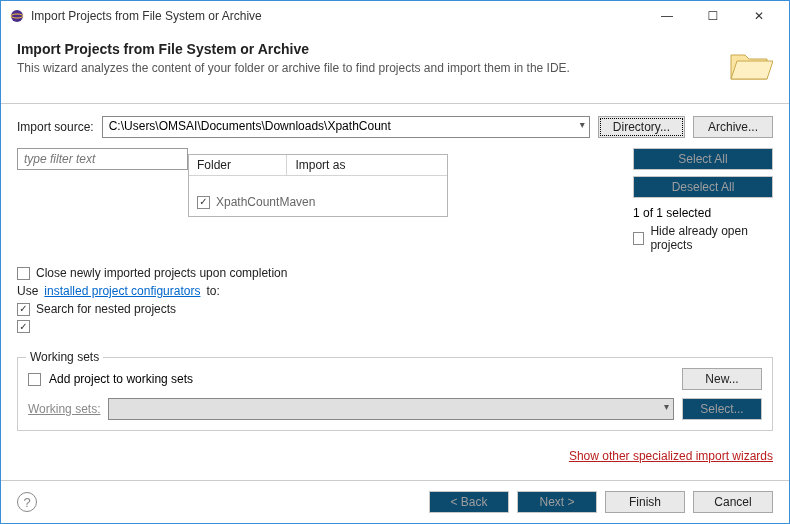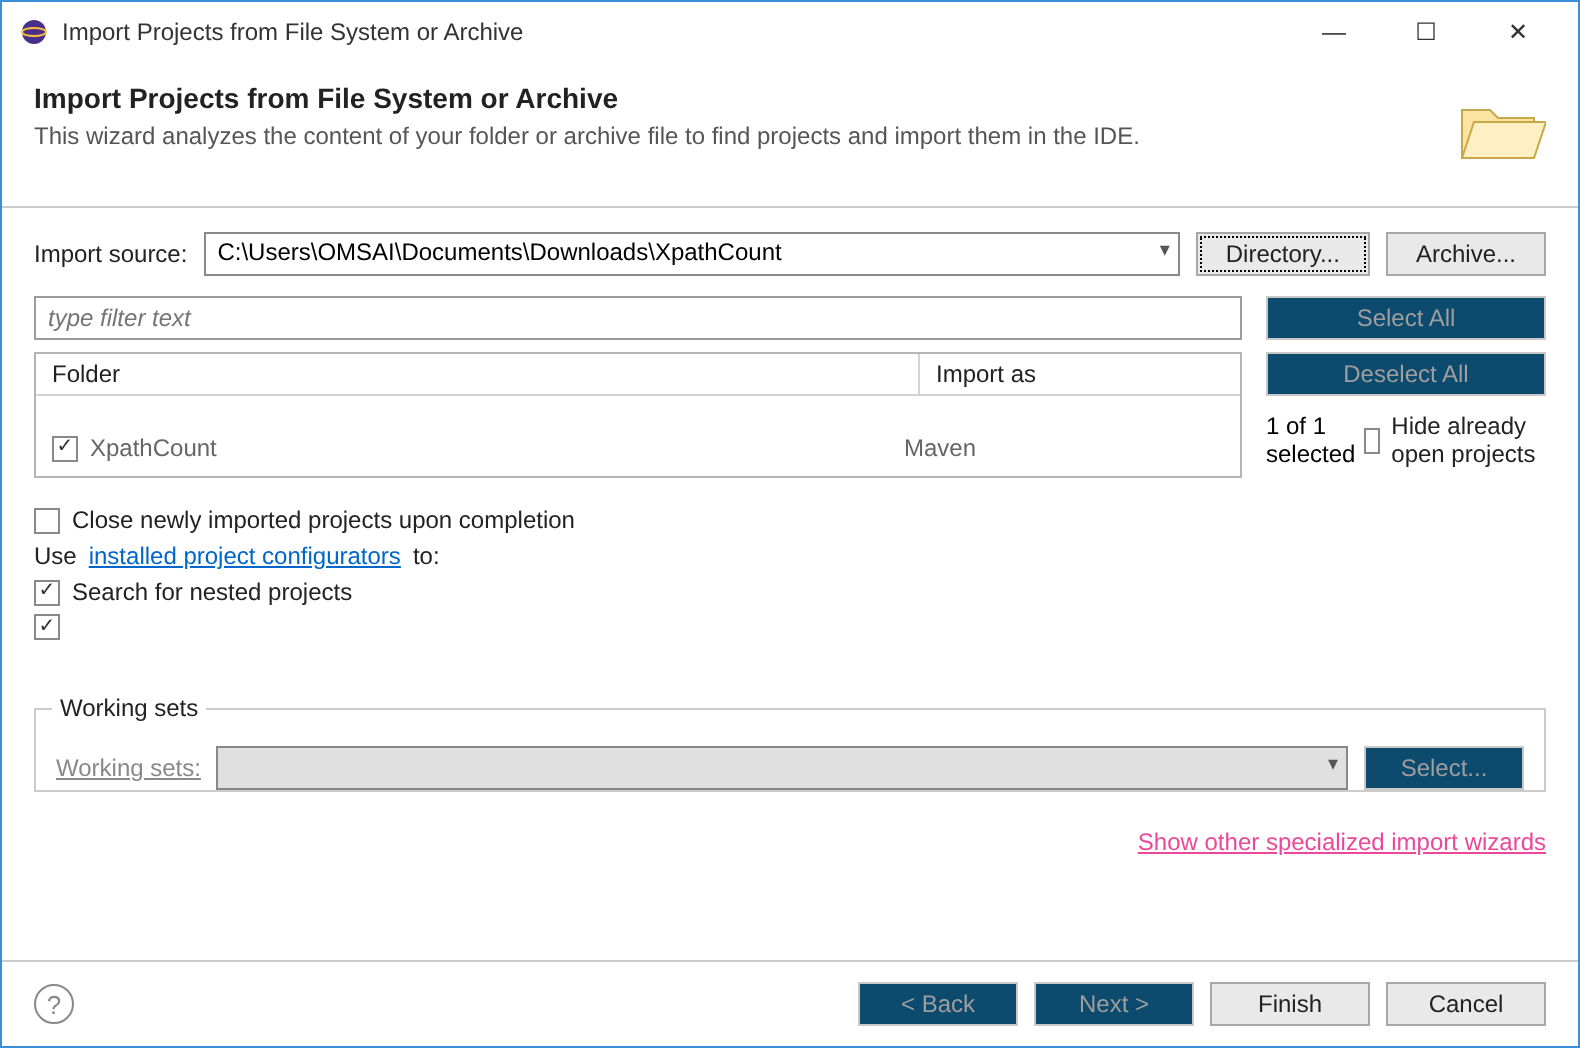--- a/index.html
+++ b/index.html
@@ -18,50 +18,50 @@
 .row { display: flex; align-items: center; gap: 8px; }
 .label { color: #222; }
 .combo { flex: 1; height: 22px; border: 1px solid #888; padding: 2px 20px 2px 6px; background: #fff; position: relative; }
 .combo .chev { position: absolute; right: 4px; top: 2px; font-size: 10px; color: #555; }
 .btn { height: 22px; padding: 0 14px; background: #e9e9e9; border: 1px solid #a7a7a7; color: #222; display: inline-flex; align-items: center; justify-content: center; cursor: pointer; }
 .btn.focus { outline: 1px dotted #000; outline-offset: -3px; }
 .btn:disabled, .btn.disabled { color: #9e9e9e; border-color: #c8c8c8; background: #0c4a6e; cursor: default; }
 .sidebtns { display: flex; flex-direction: column; gap: 6px; width: 140px; }
 .sidebtns .btn { width: 100%; }
 .midrow { display: flex; gap: 12px; align-items: flex-start; }
-.left { flex: 1; display: flex; flex-direction: column; }
+.left { flex: 1; display: flex; flex-direction: row; }
 .filter { height: 22px; border: 1px solid #9b9b9b; padding: 2px 6px; color: #888; font-style: italic; background: #fff; }
 .table { border: 1px solid #b5b5b5; margin-top: 6px; }
 .thead { display: flex; background: #fff; border-bottom: 1px solid #d4d4d4; }
 .thead .col { padding: 3px 8px; color: #222; }
 .thead .col:first-child { flex: 1; border-right: 1px solid #d4d4d4; }
 .thead .col:last-child { width: 160px; }
 .tbody { min-height: 24px; }
 .trow { display: flex; padding: 3px 8px; align-items: center; margin-top: 16px; }
 .trow .c1 { flex: 1; display: flex; align-items: center; gap: 6px; color: #666; }
 .trow .c2 { width: 160px; color: #666; }
 .chk { width: 13px; height: 13px; border: 1px solid #888; display: inline-flex; align-items: center; justify-content: center; font-size: 10px; line-height: 1; background: #fff; }
 .chk.checked::after { content: "✓"; color: #333; }
 .opts { display: flex; flex-direction: column; gap: 4px; margin-top: 4px; }
 .optrow { display: flex; align-items: center; gap: 6px; color: #222; }
 .optrow a { color: #0066cc; text-decoration: underline; text-align: center; }
-.fieldset { border: 1px solid #ccc; padding: 10px 10px 0 10px; margin-top: 24px; position: relative; background: #fff; }
+.fieldset { border: 1px solid #ccc; padding: 10px 10px 10px 10px; margin-top: 14px; position: relative; background: #fff; }
 .fieldset .legend { position: absolute; top: -8px; left: 8px; background: #fff; padding: 0 4px; color: #222; }
 .wsrow { display: flex; align-items: center; gap: 8px; }
 .wsrow .spacer { flex: 1; }
 .selrow { display: flex; align-items: center; gap: 8px; margin-top: 8px; }
 .selrow .label { color: #888; text-decoration: underline; }
 .selrow .combo { background: #e0e0e0; color: #888; }
 .link-right { text-align: right; margin-top: 8px; }
-.link-right a { color: #ec4899; text-decoration: underline; }
+.link-right a { color: #b91c1c; text-decoration: underline; }
 .footer { display: flex; align-items: center; padding: 10px 16px; border-top: 1px solid #ccc; gap: 8px; }
 .footer .help { width: 20px; height: 20px; border: 1.5px solid #888; border-radius: 50%; display: flex; align-items: center; justify-content: center; color: #888; font-size: 13px; }
 .footer .spacer { flex: 1; }
 .footer .btn { width: 80px; }
-.rightinfo { display: flex; gap: 4px; margin-top: 2px; justify-content: center; }
+.rightinfo { display: flex; flex-direction: column; gap: 4px; margin-top: 2px; justify-content: center; }
 </style>
 </head>
 <body>
 
 <div class="titlebar">
   <svg class="icon" viewBox="0 0 16 16">
       <circle cx="8" cy="8" r="6" fill="#4a2e8a"></circle>
       <ellipse cx="8" cy="8" rx="6" ry="2" fill="none" stroke="#f9c23c" stroke-width="1"></ellipse>
     </svg>
   <span class="title">Import Projects from File System or Archive</span>
@@ -140,20 +140,26 @@
       <span class="chk checked"></span>
       <span>Search for nested projects</span>
     </div>
     <div class="optrow">
       <span class="chk checked"></span>
     </div>
   </div>
 
   <div class="fieldset">
     <span class="legend">Working sets</span>
+    <div class="wsrow">
+      <span class="chk"></span>
+      <span>Add project to working sets</span>
+      <span class="spacer"></span>
+      <button class="btn" style="width:80px">New...</button>
+    </div>
     <div class="selrow">
       <span class="label">Working sets:</span>
       <div class="combo">
         <span class="chev">▾</span>
       </div>
       <button class="btn disabled" style="width:80px">Select...</button>
     </div>
   </div>
 
   <div class="link-right">

